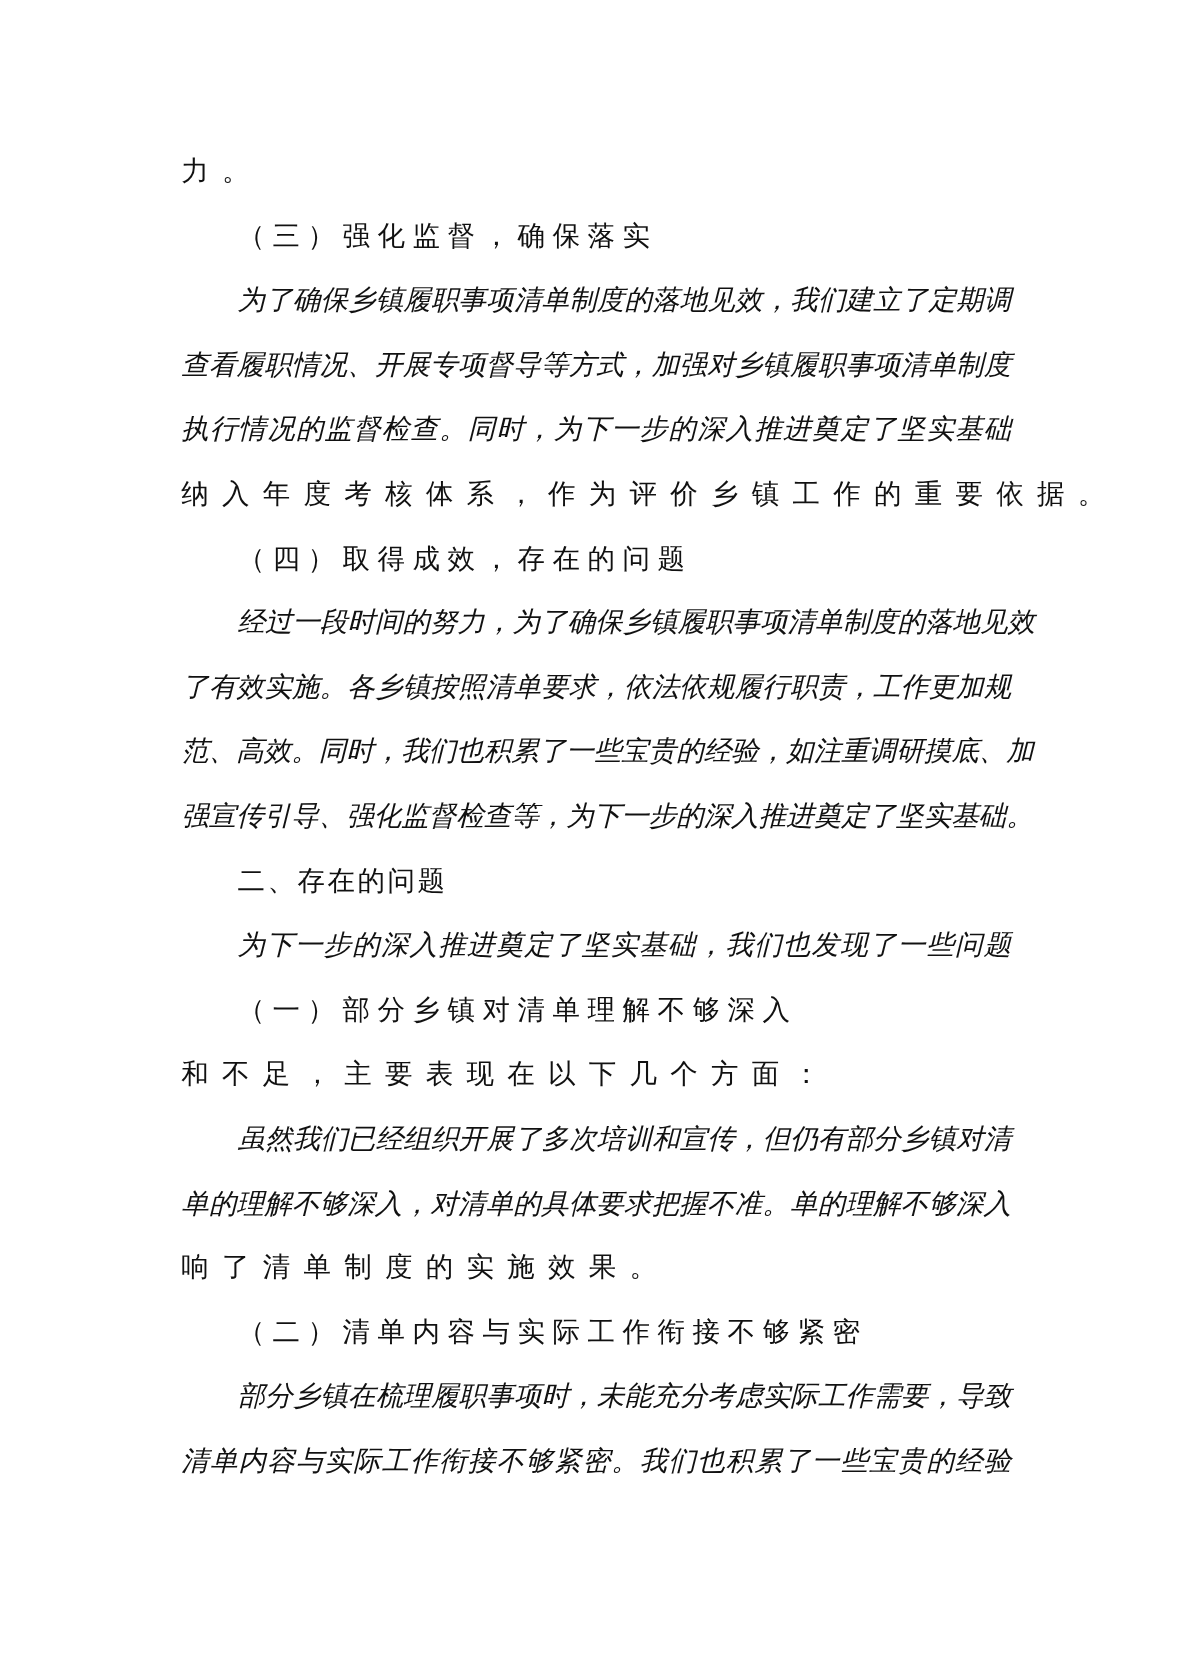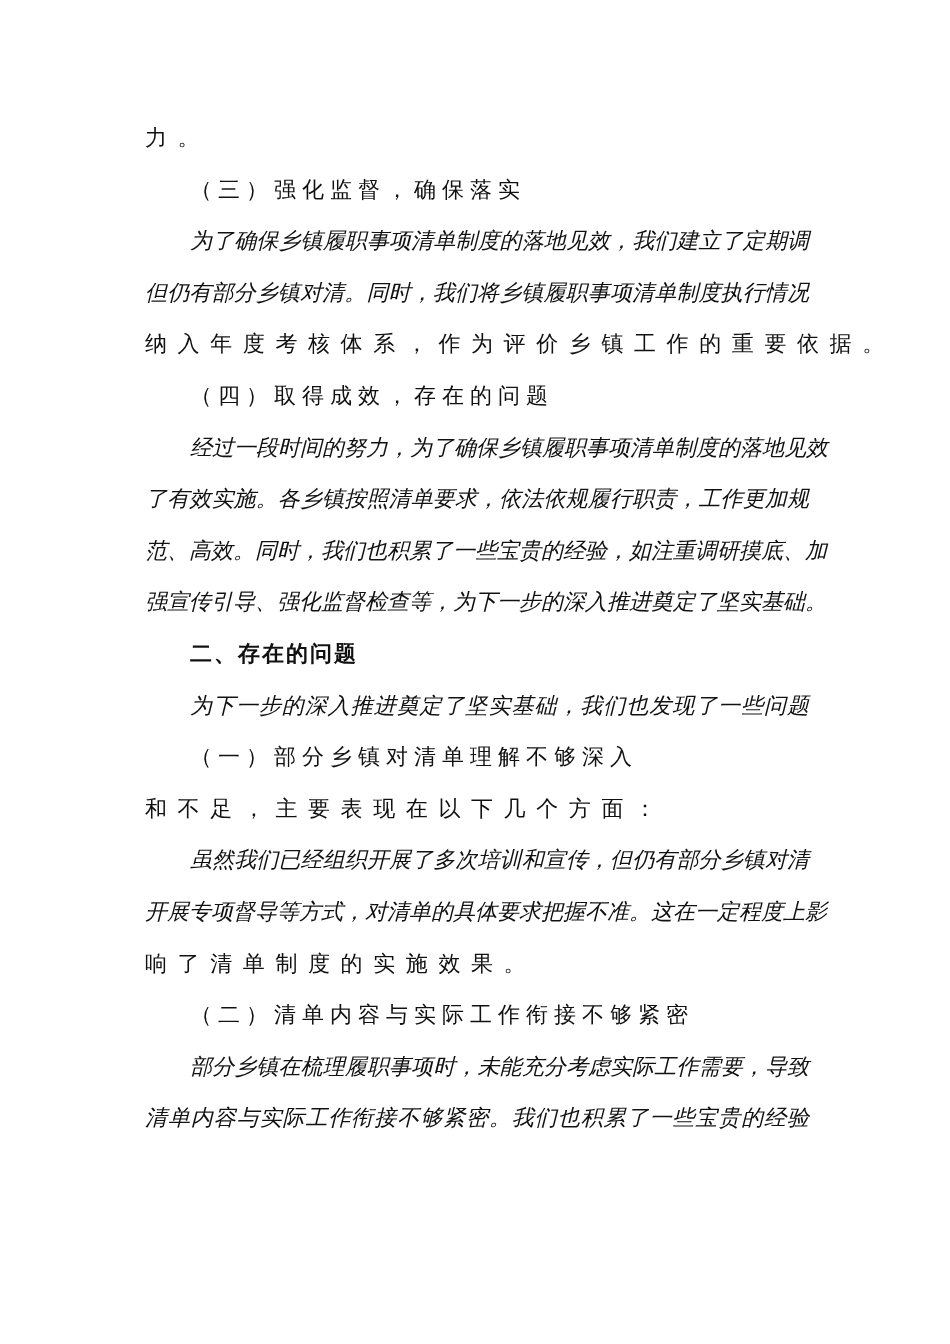--- a/index.html
+++ b/index.html
@@ -38,41 +38,42 @@
   .indent {
     padding-left: 45px;
   }
   .sub-heading {
     padding-left: 45px;
     letter-spacing: 6px;
   }
   .heading {
     padding-left: 45px;
     font-family: "DejaVu Sans", "Liberation Sans", sans-serif;
-    font-weight: bold;
+    font-weight: normal;
     letter-spacing: 2px;
   }
 </style>
 </head>
 <body>
 
 <div class="page">
   <div class="line">力。</div>
   <div class="line sub-heading">（三）强化监督，确保落实</div>
   <div class="line justify indent">为了确保乡镇履职事项清单制度的落地见效，我们建立了定期调</div>
-  <div class="line justify">但仍有部分乡镇对清。同时，我们将乡镇履职事项清单制度执行情况</div>
+  <div class="line justify">查看履职情况、开展专项督导等方式，加强对乡镇履职事项清单制度</div>
+  <div class="line justify">执行情况的监督检查。同时，为下一步的深入推进奠定了坚实基础</div>
   <div class="line">纳入年度考核体系，作为评价乡镇工作的重要依据。</div>
   <div class="line sub-heading">（四）取得成效，存在的问题</div>
   <div class="line justify indent">经过一段时间的努力，为了确保乡镇履职事项清单制度的落地见效</div>
   <div class="line justify">了有效实施。各乡镇按照清单要求，依法依规履行职责，工作更加规</div>
   <div class="line justify">范、高效。同时，我们也积累了一些宝贵的经验，如注重调研摸底、加</div>
   <div class="line justify">强宣传引导、强化监督检查等，为下一步的深入推进奠定了坚实基础。</div>
   <div class="line heading">二、存在的问题</div>
   <div class="line justify indent">为下一步的深入推进奠定了坚实基础，我们也发现了一些问题</div>
   <div class="line sub-heading">（一）部分乡镇对清单理解不够深入</div>
   <div class="line">和不足，主要表现在以下几个方面：</div>
   <div class="line justify indent">虽然我们已经组织开展了多次培训和宣传，但仍有部分乡镇对清</div>
-  <div class="line justify">开展专项督导等方式，对清单的具体要求把握不准。这在一定程度上影</div>
+  <div class="line justify">单的理解不够深入，对清单的具体要求把握不准。单的理解不够深入</div>
   <div class="line">响了清单制度的实施效果。</div>
   <div class="line sub-heading">（二）清单内容与实际工作衔接不够紧密</div>
   <div class="line justify indent">部分乡镇在梳理履职事项时，未能充分考虑实际工作需要，导致</div>
   <div class="line justify">清单内容与实际工作衔接不够紧密。我们也积累了一些宝贵的经验</div>
 </div>
 
 </body></html>

